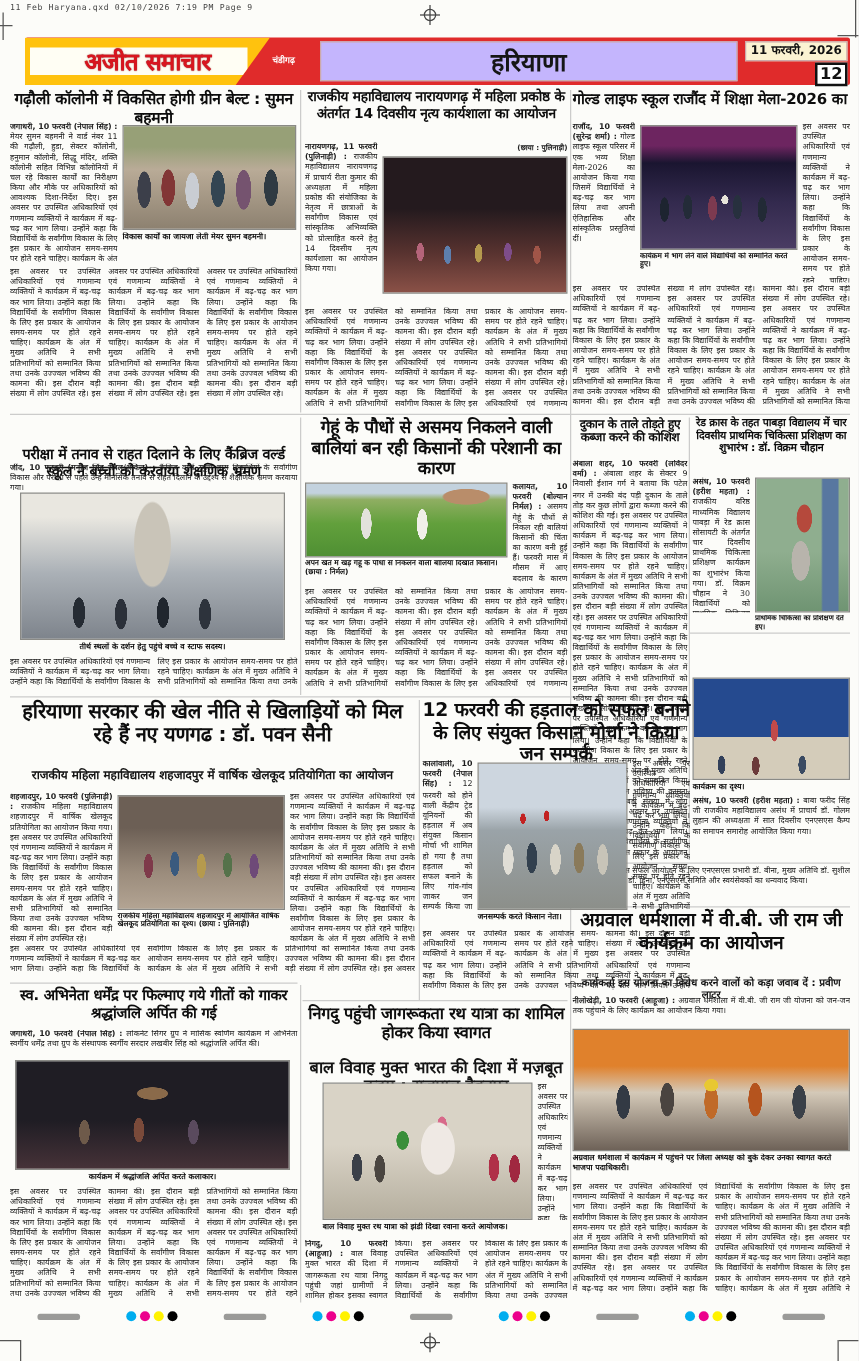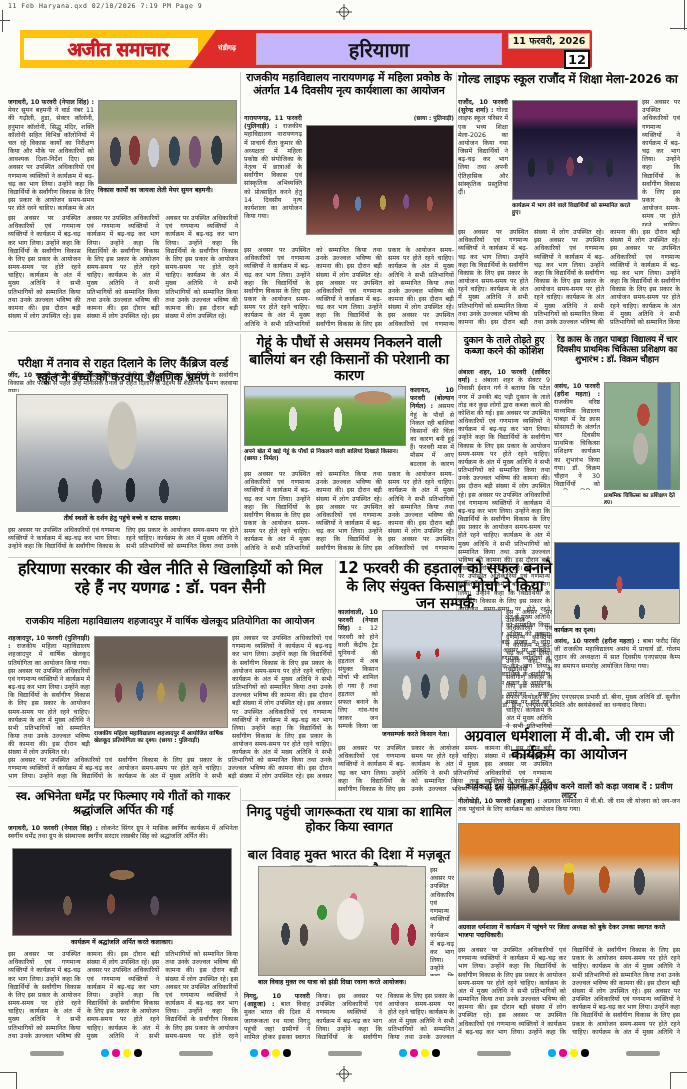--- a/index.html
+++ b/index.html
@@ -143,21 +143,21 @@
         <circle cx="8" cy="8" r="4.5" fill="none" stroke="#444" stroke-width="1"></circle>
         <line x1="8" y1="0" x2="8" y2="16" stroke="#444" stroke-width="1"></line>
         <line x1="0" y1="8" x2="16" y2="8" stroke="#444" stroke-width="1"></line>
       </svg>
   </div>
   <div class="abs cropv" style="left:2px;top:10px;height:22px;"></div>
   <div class="abs croph" style="left:0;top:20px;width:10px;"></div>
   <div class="abs cropv" style="left:684px;top:0;height:30px;"></div>
   <div class="abs croph" style="left:670px;top:28px;width:17px;"></div>
 
-  <div class="abs masthead" style="left:20px;top:30px;width:572px;height:38px;">
+  <div class="abs masthead" style="left:20px;top:30px;width:660px;height:38px;">
     <div class="mh-logo">
       <div class="mh-band"></div>
       <span class="mh-logo-text">अजीत समाचार </span>
     </div>
     <span class="mh-ed">चंडीगढ़ </span>
     <div class="mh-section">
       <span>हरियाणा </span>
     </div>
     <div class="mh-right">
       <div class="mh-date">11 फरवरी, 2026 </div>
@@ -172,20 +172,21 @@
   <div class="vr abs" style="left:335px;top:560px;height:240px;"></div>
   <div class="vr abs" style="left:240px;top:788px;height:254px;"></div>
   <div class="hrl abs" style="left:8px;top:331px;width:672px;"></div>
   <div class="hrl abs" style="left:8px;top:557px;width:544px;"></div>
   <div class="hrl abs" style="left:552px;top:506px;width:128px;"></div>
   <div class="hrl abs" style="left:8px;top:786px;width:230px;"></div>
   <div class="hrl abs" style="left:242px;top:800px;width:212px;"></div>
   <div class="hrl abs" style="left:458px;top:690px;width:222px;"></div>
   <div class="hrl abs" style="left:458px;top:725px;width:222px;"></div>
 
+  <div class="abs hl" style="left:8px;top:72px;width:230px;height:24px;font-size:12.5px;">गढ़ौली कॉलोनी में विकसित होगी ग्रीन बेल्ट : सुमन बहमनी </div>
   <div class="abs body txt" style="left:8px;top:98px;width:86px;height:112px;">
     <span class="dl">जगाधरी, 10 फरवरी (नेपाल सिंह) : </span>
     <span>मेयर सुमन बहमनी ने वार्ड नंबर 11 की गढ़ौली, हुडा, सेक्टर कॉलोनी, हनुमान कॉलोनी, सिद्धू मंदिर, शक्ति कॉलोनी सहित विभिन्न कॉलोनियों में चल रहे विकास कार्यों का निरीक्षण किया और मौके पर अधिकारियों को आवश्यक दिशा-निर्देश दिए। </span>
     <span> इस अवसर पर उपस्थित अधिकारियों एवं गणमान्य व्यक्तियों ने कार्यक्रम में बढ़-चढ़ कर भाग लिया। उन्होंने कहा कि विद्यार्थियों के सर्वांगीण विकास के लिए इस प्रकार के आयोजन समय-समय पर होते रहने चाहिए। कार्यक्रम के अंत में मुख्य अतिथि ने सभी प्रतिभागियों को सम्मानित किया तथा उनके उज्ज्वल भविष्य की कामना की। इस दौरान बड़ी संख्या में लोग उपस्थित रहे।</span>
   </div>
   <div class="ph ph1" style="left:98px;top:100px;width:139px;height:84px;"></div>
   <div class="abs cap txt" style="left:98px;top:186px;width:139px;height:24px;">विकास कार्यों का जायजा लेती मेयर सुमन बहमनी। </div>
   <div class="abs body c3 txt" style="left:8px;top:214px;width:230px;height:112px;">
     <span> इस अवसर पर उपस्थित अधिकारियों एवं गणमान्य व्यक्तियों ने कार्यक्रम में बढ़-चढ़ कर भाग लिया। उन्होंने कहा कि विद्यार्थियों के सर्वांगीण विकास के लिए इस प्रकार के आयोजन समय-समय पर होते रहने चाहिए। कार्यक्रम के अंत में मुख्य अतिथि ने सभी प्रतिभागियों को सम्मानित किया तथा उनके उज्ज्वल भविष्य की कामना की। इस दौरान बड़ी संख्या में लोग उपस्थित रहे। इस अवसर पर उपस्थित अधिकारियों एवं गणमान्य व्यक्तियों ने कार्यक्रम में बढ़-चढ़ कर भाग लिया। उन्होंने कहा कि विद्यार्थियों के सर्वांगीण विकास के लिए इस प्रकार के आयोजन समय-समय पर होते रहने चाहिए। कार्यक्रम के अंत में मुख्य अतिथि ने सभी प्रतिभागियों को सम्मानित किया तथा उनके उज्ज्वल भविष्य की कामना की। इस दौरान बड़ी संख्या में लोग उपस्थित रहे। इस अवसर पर उपस्थित अधिकारियों एवं गणमान्य व्यक्तियों ने कार्यक्रम में बढ़-चढ़ कर भाग लिया। उन्होंने कहा कि विद्यार्थियों के सर्वांगीण विकास के लिए इस प्रकार के आयोजन समय-समय पर होते रहने चाहिए। कार्यक्रम के अंत में मुख्य अतिथि ने सभी प्रतिभागियों को सम्मानित किया तथा उनके उज्ज्वल भविष्य की कामना की। इस दौरान बड़ी संख्या में लोग उपस्थित रहे।</span>
   </div>

